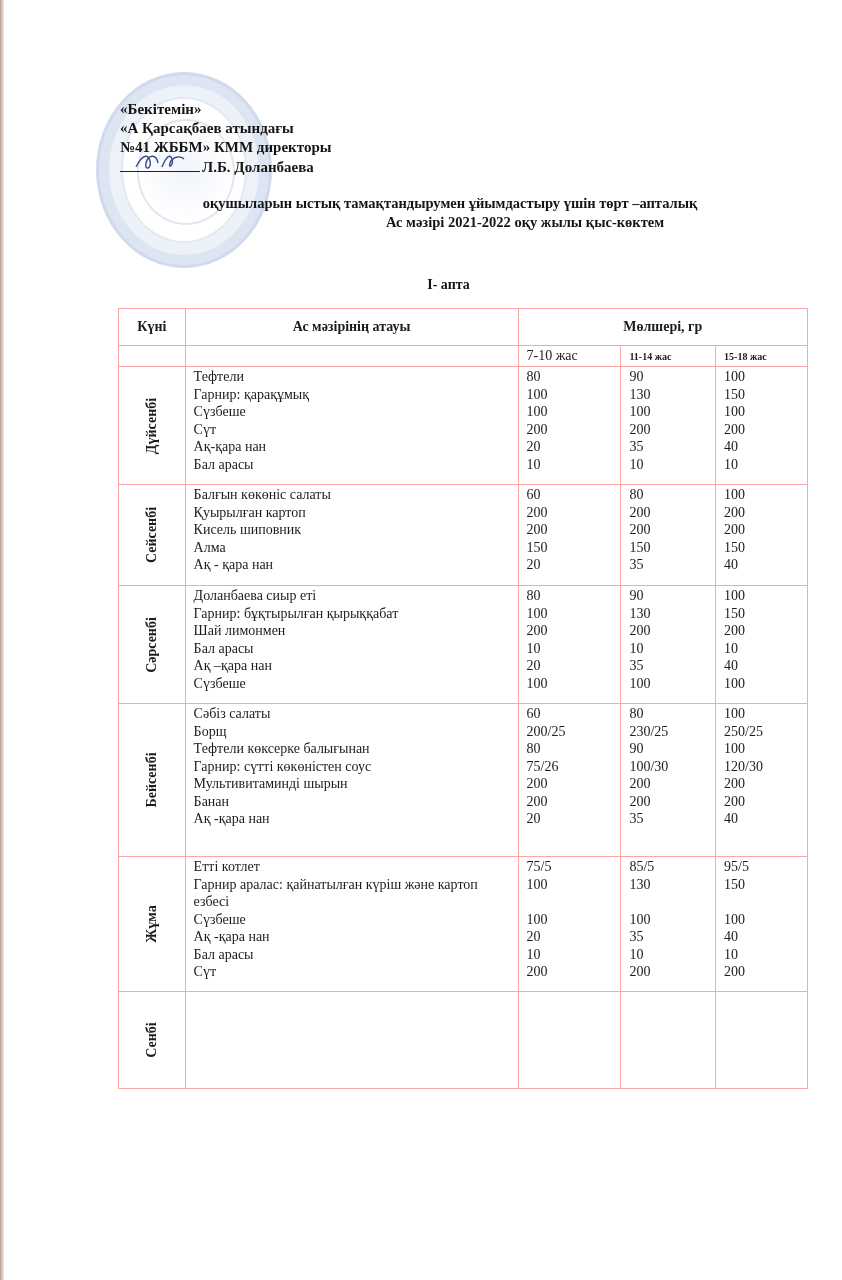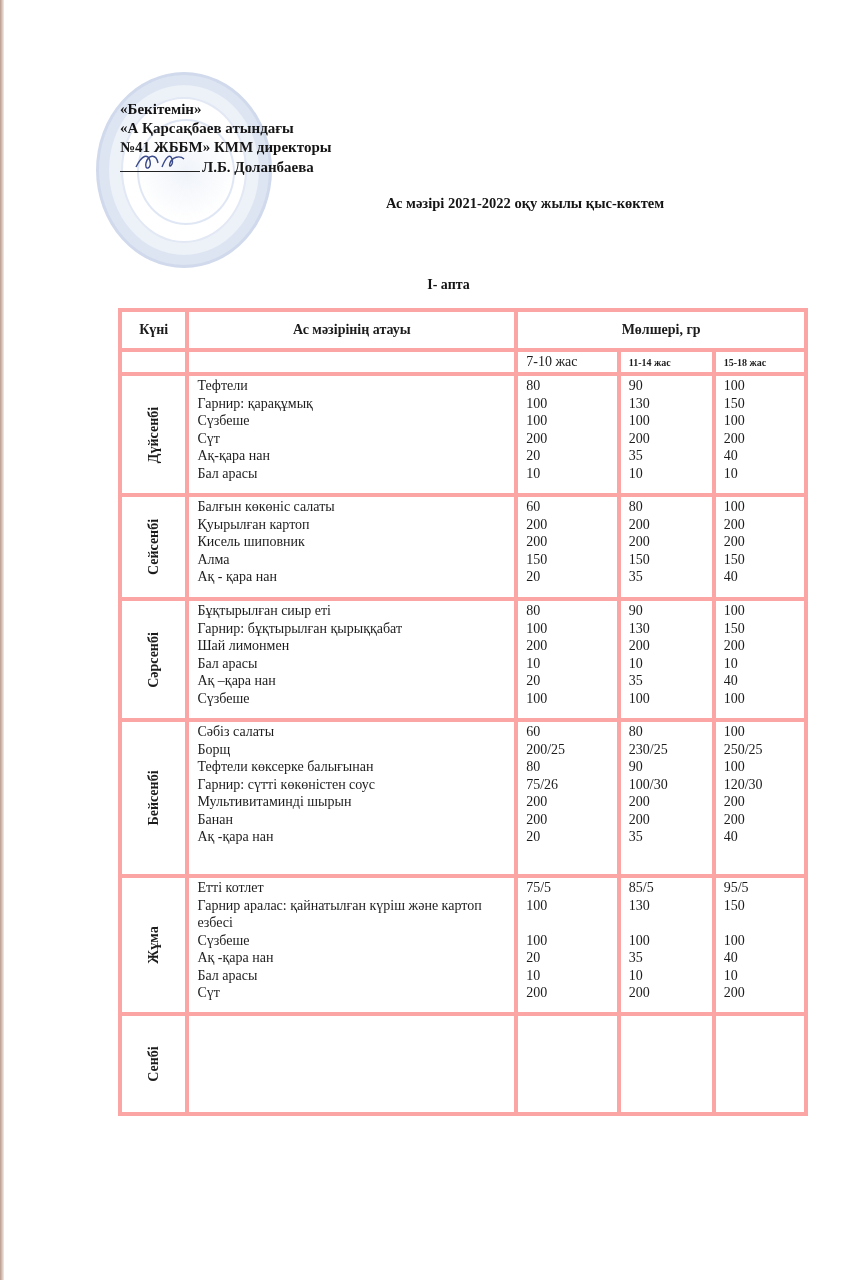--- a/index.html
+++ b/index.html
@@ -47,21 +47,21 @@
     .week {
       position: absolute; left: 0; width: 842px; top: 277px; text-align: center;
       font-weight: bold; font-size: 14px; color: #151515; padding-left: 55px; box-sizing: border-box;
     }
     table.menu {
       position: absolute; left: 118px; top: 308px;
       width: 690px; border-collapse: collapse;
       font-size: 14px;
     }
     table.menu td, table.menu th {
-      border: 4px solid #fca5a5; padding: 0; vertical-align: top;
+      border: 1px solid #fca5a5; padding: 0; vertical-align: top;
     }
     .h-day { width: 69px; height: 36px; font-weight: bold; text-align: center; vertical-align: middle !important; font-size: 14px; }
     .h-name { width: 343px; font-weight: bold; text-align: center; vertical-align: middle !important; font-weight: normal; }
     .h-name span { font-weight: bold; }
     .h-qty { font-weight: bold; text-align: center; vertical-align: middle !important; }
     .h-age { height: 20px; text-align: left; padding-left: 8px !important; font-size: 14px; vertical-align: middle !important; }
     .h-age.first { font-weight: normal; }
     .h-age.bold { font-weight: bold; font-size: 10px; }
     .day-cell { width: 69px; position: relative; }
     .day-label {
@@ -102,20 +102,21 @@
   <span class="line">
     <span class="sign-line">
       <svg class="signature" viewBox="0 0 60 24">
         <path d="M4 18 C10 6, 16 4, 18 12 C20 20, 12 22, 14 14 C16 6, 24 4, 26 14 M30 18 C34 8, 38 4, 40 10 M40 10 C42 16, 36 20, 38 14 C40 8, 48 6, 52 10" fill="none" stroke="#3a4a8a" stroke-width="1.4"></path>
       </svg>
     </span><span>Л.Б. Доланбаева</span>
   </span>
 </div>
 
 <div class="doc-title">
+  <span class="t2">оқушыларын  ыстық тамақтандырумен ұйымдастыру үшін  төрт –апталық</span>
   <span class="t3">Ас мәзірі 2021-2022  оқу жылы қыс-көктем</span>
 </div>
 
 <div class="week">I- апта</div>
 
 <table class="menu">
   <tbody>
       <tr>
     <td class="h-day" rowspan="1">Күні</td>
     <td class="h-name col-n"><span>Ас мәзірінің атауы</span></td>
@@ -215,21 +216,21 @@
             <span class="item">40</span>
           </div>
         </td>
       </tr>
       <tr class="row-wed">
         <td class="day-cell">
           <span class="day-label">Сәрсенбі</span>
         </td>
         <td class="col-n">
           <div class="cell-list">
-            <span class="item">Бұқтырылған сиыр еті</span>
+            <span class="item">Доланбаева сиыр еті</span>
             <span class="item">Гарнир: бұқтырылған қырыққабат</span>
             <span class="item">Шай лимонмен</span>
             <span class="item">Бал арасы</span>
             <span class="item">Ақ –қара  нан</span>
             <span class="item">Сүзбеше</span>
           </div>
         </td>
         <td class="col-a">
           <div class="qty-list">
             <span class="item">80</span>

